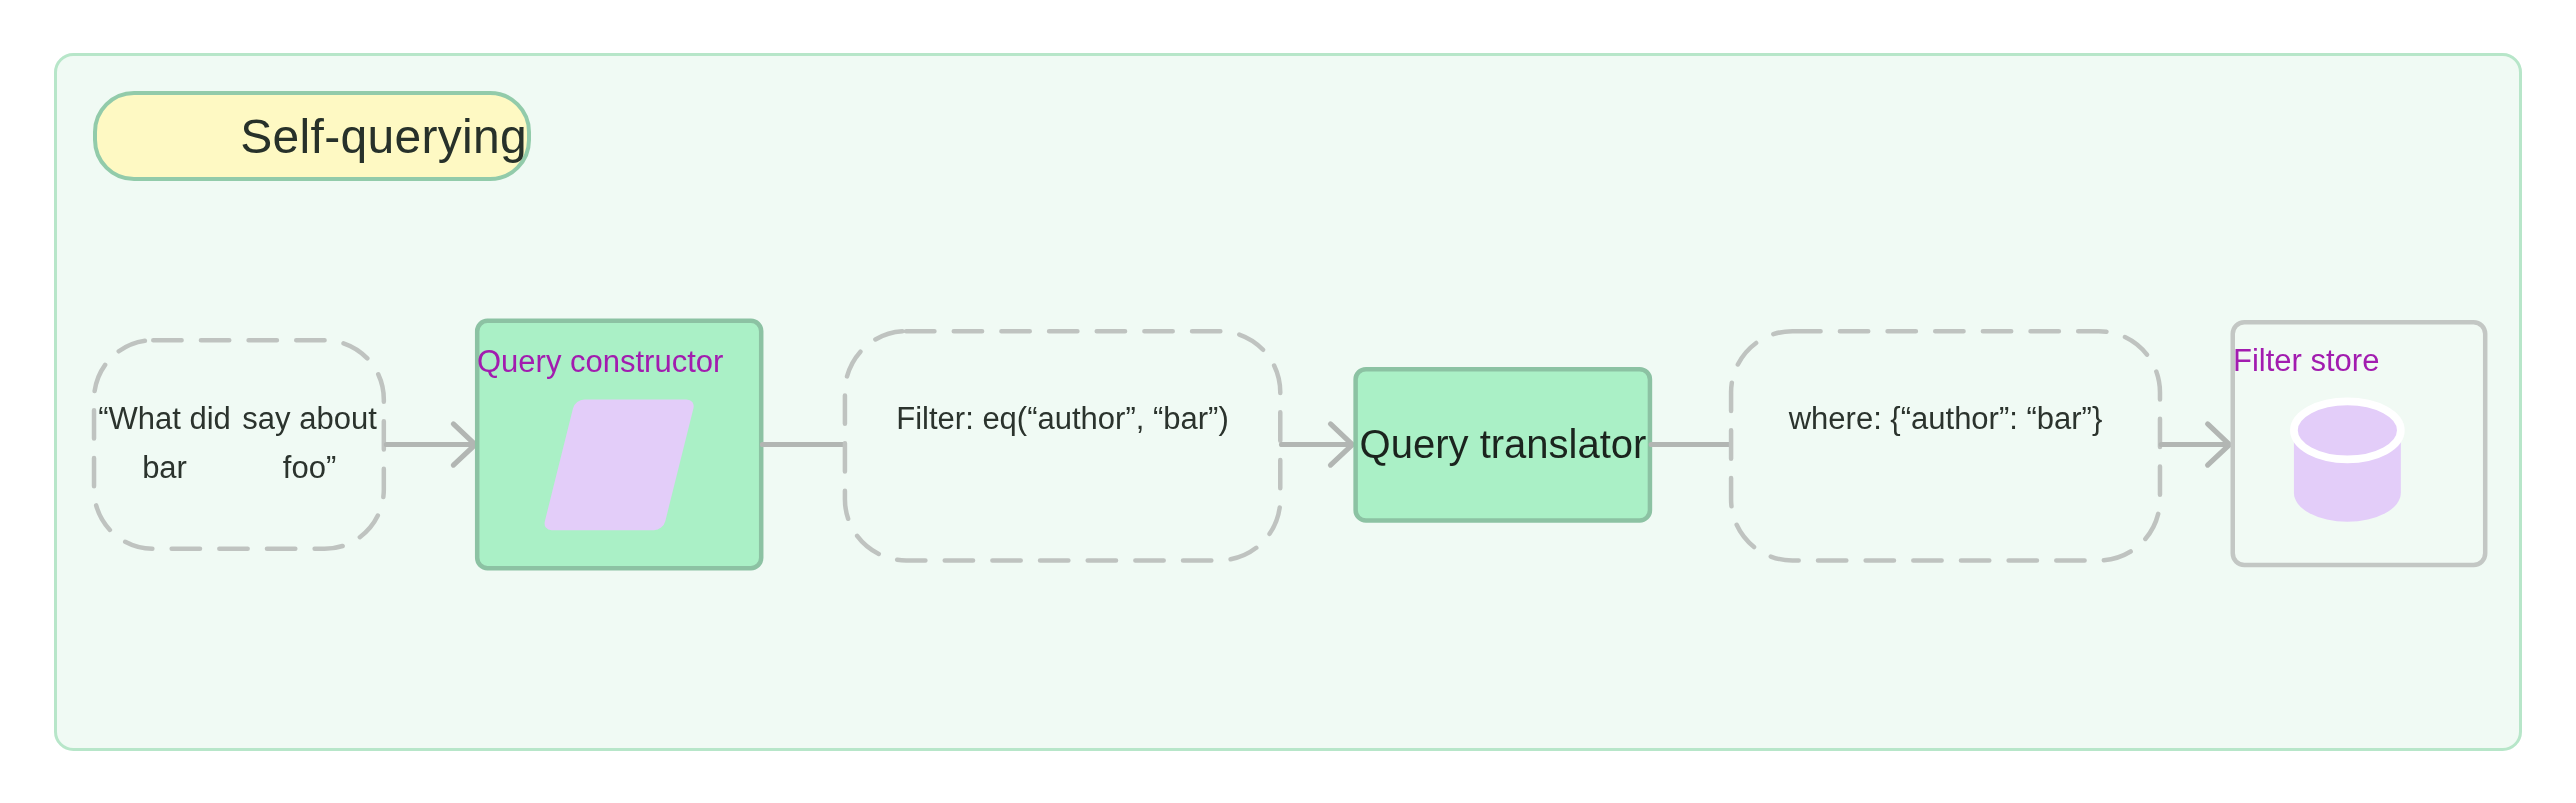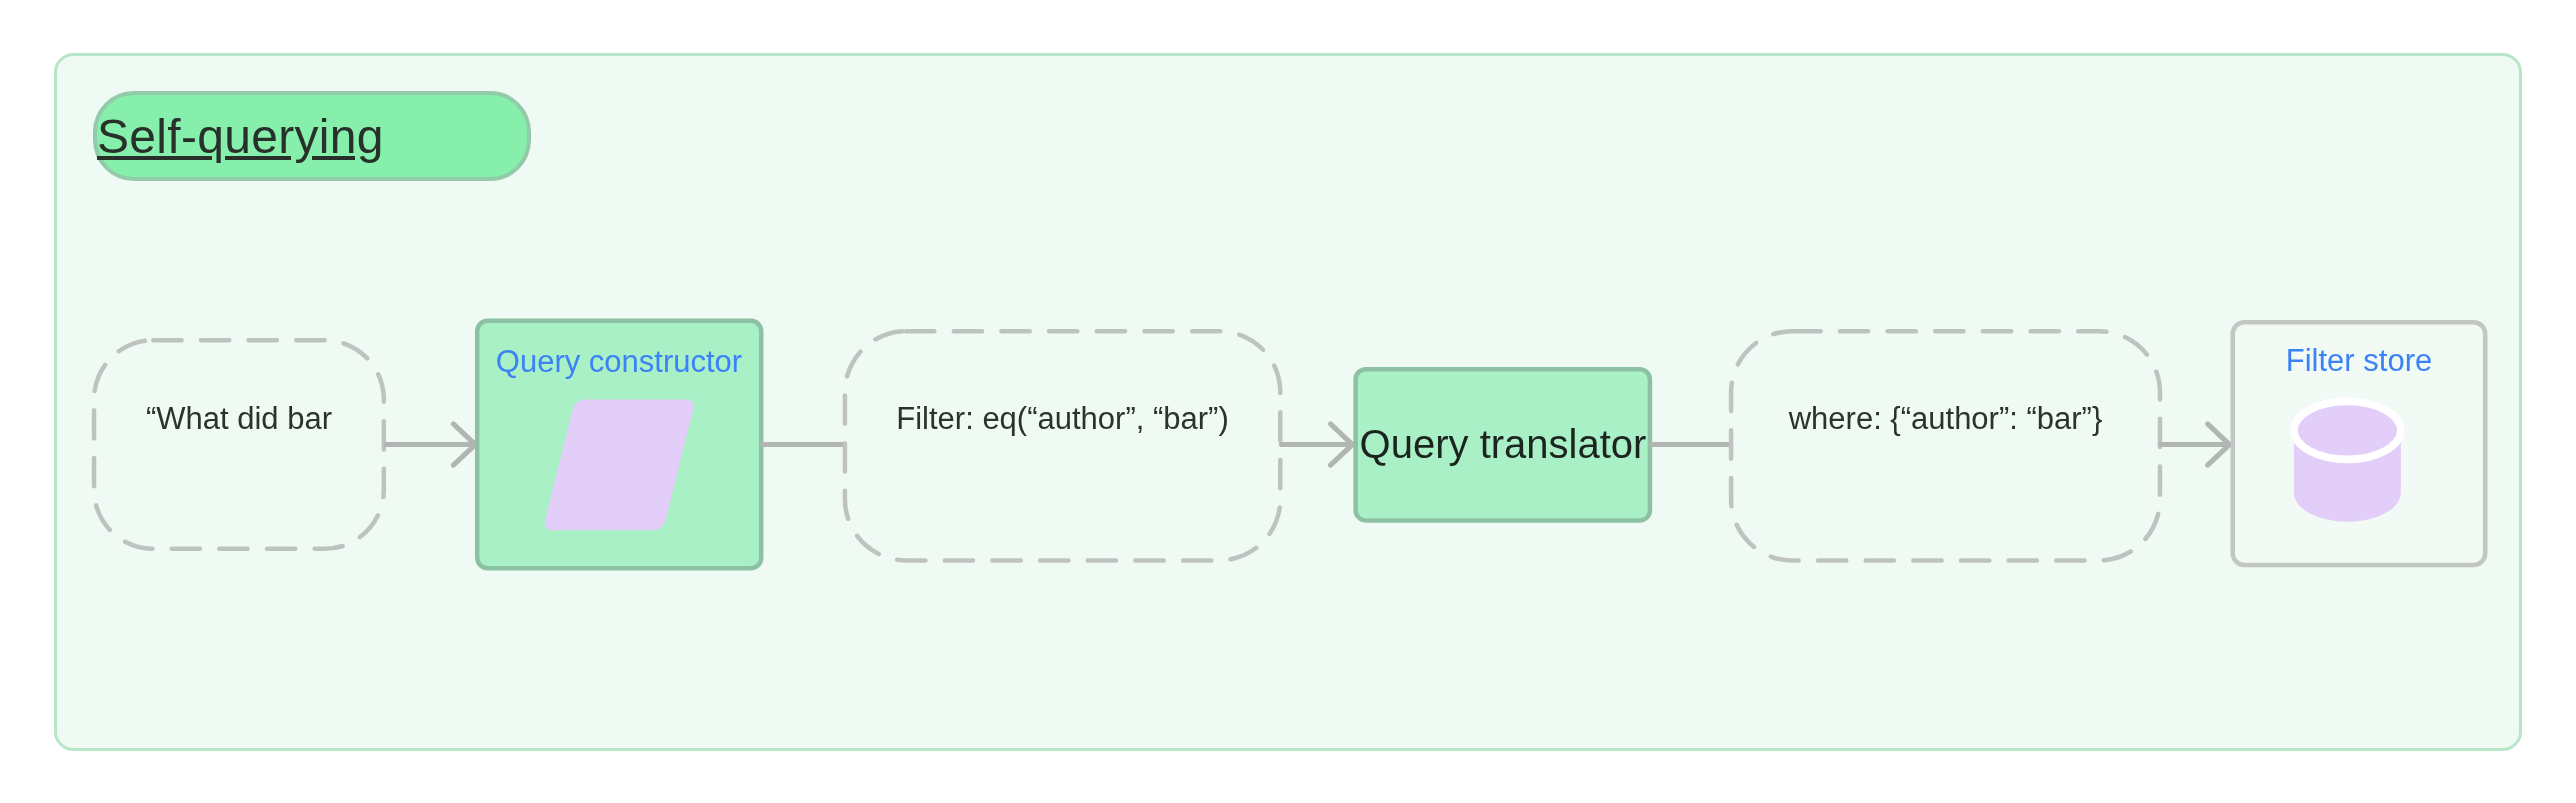--- a/index.html
+++ b/index.html
@@ -8,31 +8,31 @@
     background:#ffffff;
     font-family:"Liberation Sans","DejaVu Sans",sans-serif;
   }
   .canvas{
     position:absolute;left:54px;top:53px;width:2468px;height:698px;
     background:#f0faf4;border:3.2px solid #b7e6c9;border-radius:19.3px;
     box-sizing:border-box;
   }
   .badge{
     position:absolute;left:93px;top:91px;width:438px;height:90px;
-    background:#86efac;border:4.5px solid #92cbaa;border-radius:41px;
-    box-sizing:border-box;display:flex;align-items:center;justify-content:flex-start;
-    font-size:48px;color:#27312a;letter-spacing:0.3px;text-decoration:underline;
+    background:#fef9c3;border:4.5px solid #92cbaa;border-radius:41px;
+    box-sizing:border-box;display:flex;align-items:center;justify-content:flex-end;
+    font-size:48px;color:#27312a;letter-spacing:0.3px;
   }
   svg.flow{position:absolute;left:0;top:0;width:2576px;height:804px;}
   .node-text{
     position:absolute;display:flex;flex-direction:row;justify-content:center;
     text-align:center;font-size:31px;line-height:49px;color:#2b332d;
   }
   .box-label{
-    position:absolute;text-align:center;font-size:31px;line-height:33px;color:#3b82f6;
+    position:absolute;font-size:31px;line-height:33px;color:#a21caf;
   }
   .qt-label{
     position:absolute;display:flex;align-items:center;justify-content:center;
     font-size:40px;color:#1b241e;
   }
 </style>
 </head>
 <body>
 
 <div class="canvas"></div>
@@ -78,20 +78,21 @@
   <rect x="3467" y="500" width="392" height="377" rx="18" stroke-width="7" fill="#f1faf4" stroke="#c3c7c4"></rect>
 
   <g transform="translate(3645,0)">
     <path d="M -83 668 L -83 765 A 83 45 0 0 0 83 765 L 83 668 Z" fill="#e3cdf9"></path>
     <ellipse cx="0" cy="668" rx="83" ry="45" stroke-width="12" fill="#e3cdf9" stroke="#ffffff"></ellipse>
   </g>
 </svg>
 
 <div class="node-text" style="left:94px;top:394px;width:290px;height:100px;">
   <div>“What did bar</div>
+  <div>say about foo”</div>
 </div>
 
 <div class="box-label" style="left:477px;top:345px;width:284px;">Query constructor</div>
 
 <div class="node-text" style="left:845px;top:394px;width:435px;height:100px;">
   <div>Filter: eq(“author”, “bar”)</div>
 </div>
 
 <div class="qt-label" style="left:1356px;top:369px;width:294px;height:151px;">Query translator</div>
 

